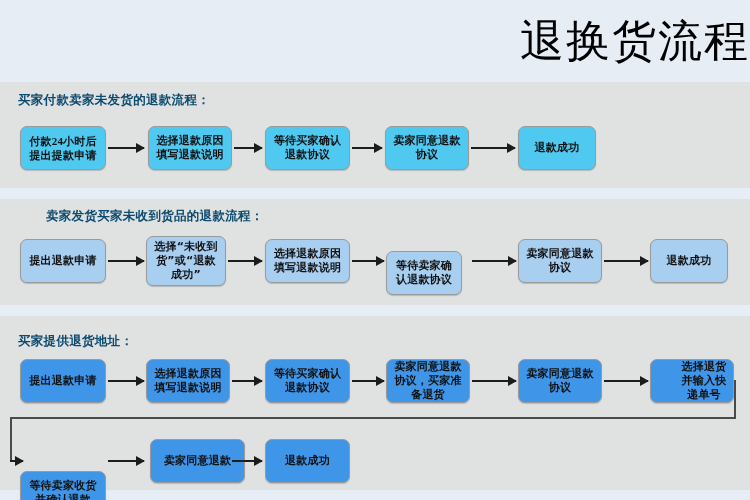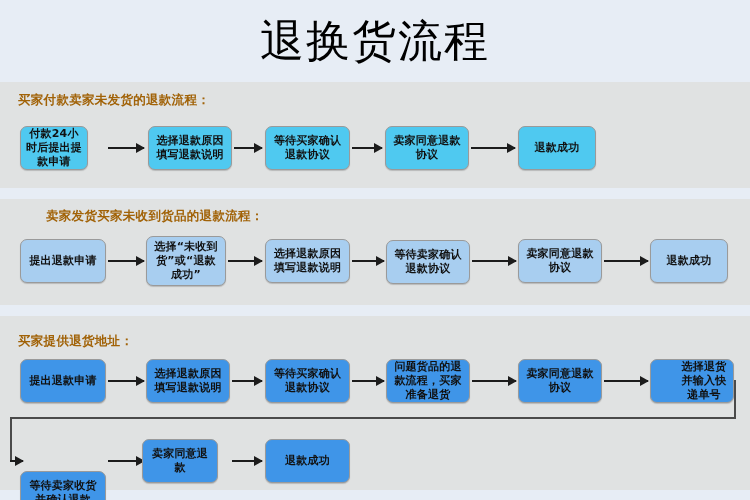--- a/index.html
+++ b/index.html
@@ -6,27 +6,27 @@
   body{
     width:750px;height:500px;overflow:hidden;
     font-family:"DejaVu Sans","Liberation Sans",sans-serif;
     background:#e0e2e2;position:relative;
   }
   .band{position:absolute;left:0;width:750px;}
   .band.light{background:#e7edf5;}
   .band.gray{background:#e0e2e2;}
 
   #title{
-    position:absolute;left:0;top:8px;width:750px;text-align:center;
+    position:absolute;left:0;top:8px;width:750px;text-align:right;
     font-size:44px;line-height:66px;color:#000;font-weight:400;
     letter-spacing:2px;
   }
 
   .sec-head{
-    position:absolute;font-size:12.5px;font-weight:bold;color:#a16207;
+    position:absolute;font-size:12.5px;font-weight:bold;color:#0c4a6e;
     white-space:nowrap;letter-spacing:.3px;
   }
 
   .node{
     position:absolute;box-sizing:border-box;
     border:1px solid #9a9a9a;border-radius:7px;
     display:flex;align-items:center;justify-content:center;
     text-align:center;font-size:11px;line-height:14px;
     font-weight:bold;color:#111;padding:2px 4px;
     box-shadow:0 1px 1px rgba(0,0,0,.18);
@@ -54,61 +54,61 @@
 <div class="band light" style="top:188px;height:11px;"></div>
 <div class="band gray" style="top:199px;height:106px;"></div>
 <div class="band light" style="top:305px;height:11px;"></div>
 <div class="band gray" style="top:316px;height:174px;"></div>
 <div class="band light" style="top:490px;height:10px;"></div>
 
 <div id="title">退换货流程</div>
 
 <div class="sec-head" style="left:18px;top:92px;">买家付款卖家未发货的退款流程：</div>
 
-<div class="node cyan" style="left:20px;top:126px;width:68px;height:44px;">付款24小时后提出提款申请</div>
+<div class="node cyan" style="left:20px;top:126px;width:86px;height:44px;font-family:Liberation Serif, serif;">付款24小时后提出提款申请</div>
 <div class="arrow" style="left:108px;top:147px;width:36px;"></div>
 <div class="node cyan" style="left:148px;top:126px;width:84px;height:44px;">选择退款原因填写退款说明</div>
 <div class="arrow" style="left:234px;top:147px;width:28px;"></div>
 <div class="node cyan" style="left:265px;top:126px;width:85px;height:44px;">等待买家确认退款协议</div>
 <div class="arrow" style="left:352px;top:147px;width:30px;"></div>
 <div class="node cyan" style="left:385px;top:126px;width:84px;height:44px;">卖家同意退款协议</div>
 <div class="arrow" style="left:471px;top:147px;width:44px;"></div>
 <div class="node cyan" style="left:518px;top:126px;width:78px;height:44px;">退款成功</div>
 
 <div class="sec-head" style="left:18px;top:208px;margin-left:28px;">卖家发货买家未收到货品的退款流程：</div>
 
 <div class="node lightblue" style="left:20px;top:239px;width:86px;height:44px;">提出退款申请</div>
 <div class="arrow" style="left:108px;top:260px;width:36px;"></div>
 <div class="node lightblue" style="left:146px;top:236px;width:80px;height:50px;">选择“未收到货”或“退款成功”</div>
 <div class="arrow" style="left:228px;top:260px;width:34px;"></div>
 <div class="node lightblue" style="left:265px;top:239px;width:85px;height:44px;">选择退款原因填写退款说明</div>
 <div class="arrow" style="left:352px;top:260px;width:32px;"></div>
-<div class="node lightblue" style="left:386px;top:240px;width:84px;height:44px;">等待卖家确认退款协议</div>
+<div class="node lightblue" style="left:386px;top:251px;width:76px;height:44px;">等待卖家确认退款协议</div>
 <div class="arrow" style="left:472px;top:260px;width:44px;"></div>
 <div class="node lightblue" style="left:518px;top:239px;width:84px;height:44px;">卖家同意退款协议</div>
 <div class="arrow" style="left:604px;top:260px;width:44px;"></div>
 <div class="node lightblue" style="left:650px;top:239px;width:78px;height:44px;">退款成功</div>
 
 <div class="sec-head" style="left:18px;top:333px;">买家提供退货地址：</div>
 
 <div class="node blue" style="left:20px;top:359px;width:86px;height:44px;">提出退款申请</div>
 <div class="arrow" style="left:108px;top:380px;width:36px;"></div>
 <div class="node blue" style="left:146px;top:359px;width:84px;height:44px;">选择退款原因填写退款说明</div>
 <div class="arrow" style="left:232px;top:380px;width:30px;"></div>
 <div class="node blue" style="left:265px;top:359px;width:85px;height:44px;">等待买家确认退款协议</div>
 <div class="arrow" style="left:352px;top:380px;width:32px;"></div>
-<div class="node blue" style="left:386px;top:359px;width:84px;height:44px;">问题货品的退款流程，买家准备退货</div>
+<div class="node blue" style="left:386px;top:359px;width:84px;height:44px;">卖家同意退款协议，买家准备退货</div>
 <div class="arrow" style="left:472px;top:380px;width:44px;"></div>
 <div class="node blue" style="left:518px;top:359px;width:84px;height:44px;">卖家同意退款协议</div>
 <div class="arrow" style="left:604px;top:380px;width:44px;"></div>
 <div class="node blue" style="left:650px;top:359px;width:84px;height:44px;padding-left:28px;">选择退货并输入快递单号</div>
 
 <div class="hline" style="left:734px;top:380px;width:2px;"></div>
 <div class="vline" style="left:734px;top:380px;height:38px;"></div>
 <div class="hline" style="left:10px;top:417px;width:726px;"></div>
 <div class="vline" style="left:10px;top:417px;height:44px;"></div>
 <div class="arrow" style="left:10px;top:460px;width:13px;"></div>
 
 <div class="node blue" style="left:20px;top:439px;width:86px;height:44px;margin-top:32px;">等待卖家收货并确认退款</div>
 <div class="arrow" style="left:108px;top:460px;width:36px;"></div>
-<div class="node blue" style="left:142px;top:439px;width:76px;height:44px;">卖家同意退款</div>
+<div class="node blue" style="left:150px;top:439px;width:95px;height:44px;">卖家同意退款</div>
 <div class="arrow" style="left:232px;top:460px;width:30px;"></div>
 <div class="node blue" style="left:265px;top:439px;width:85px;height:44px;">退款成功</div>
 
 </body></html>

